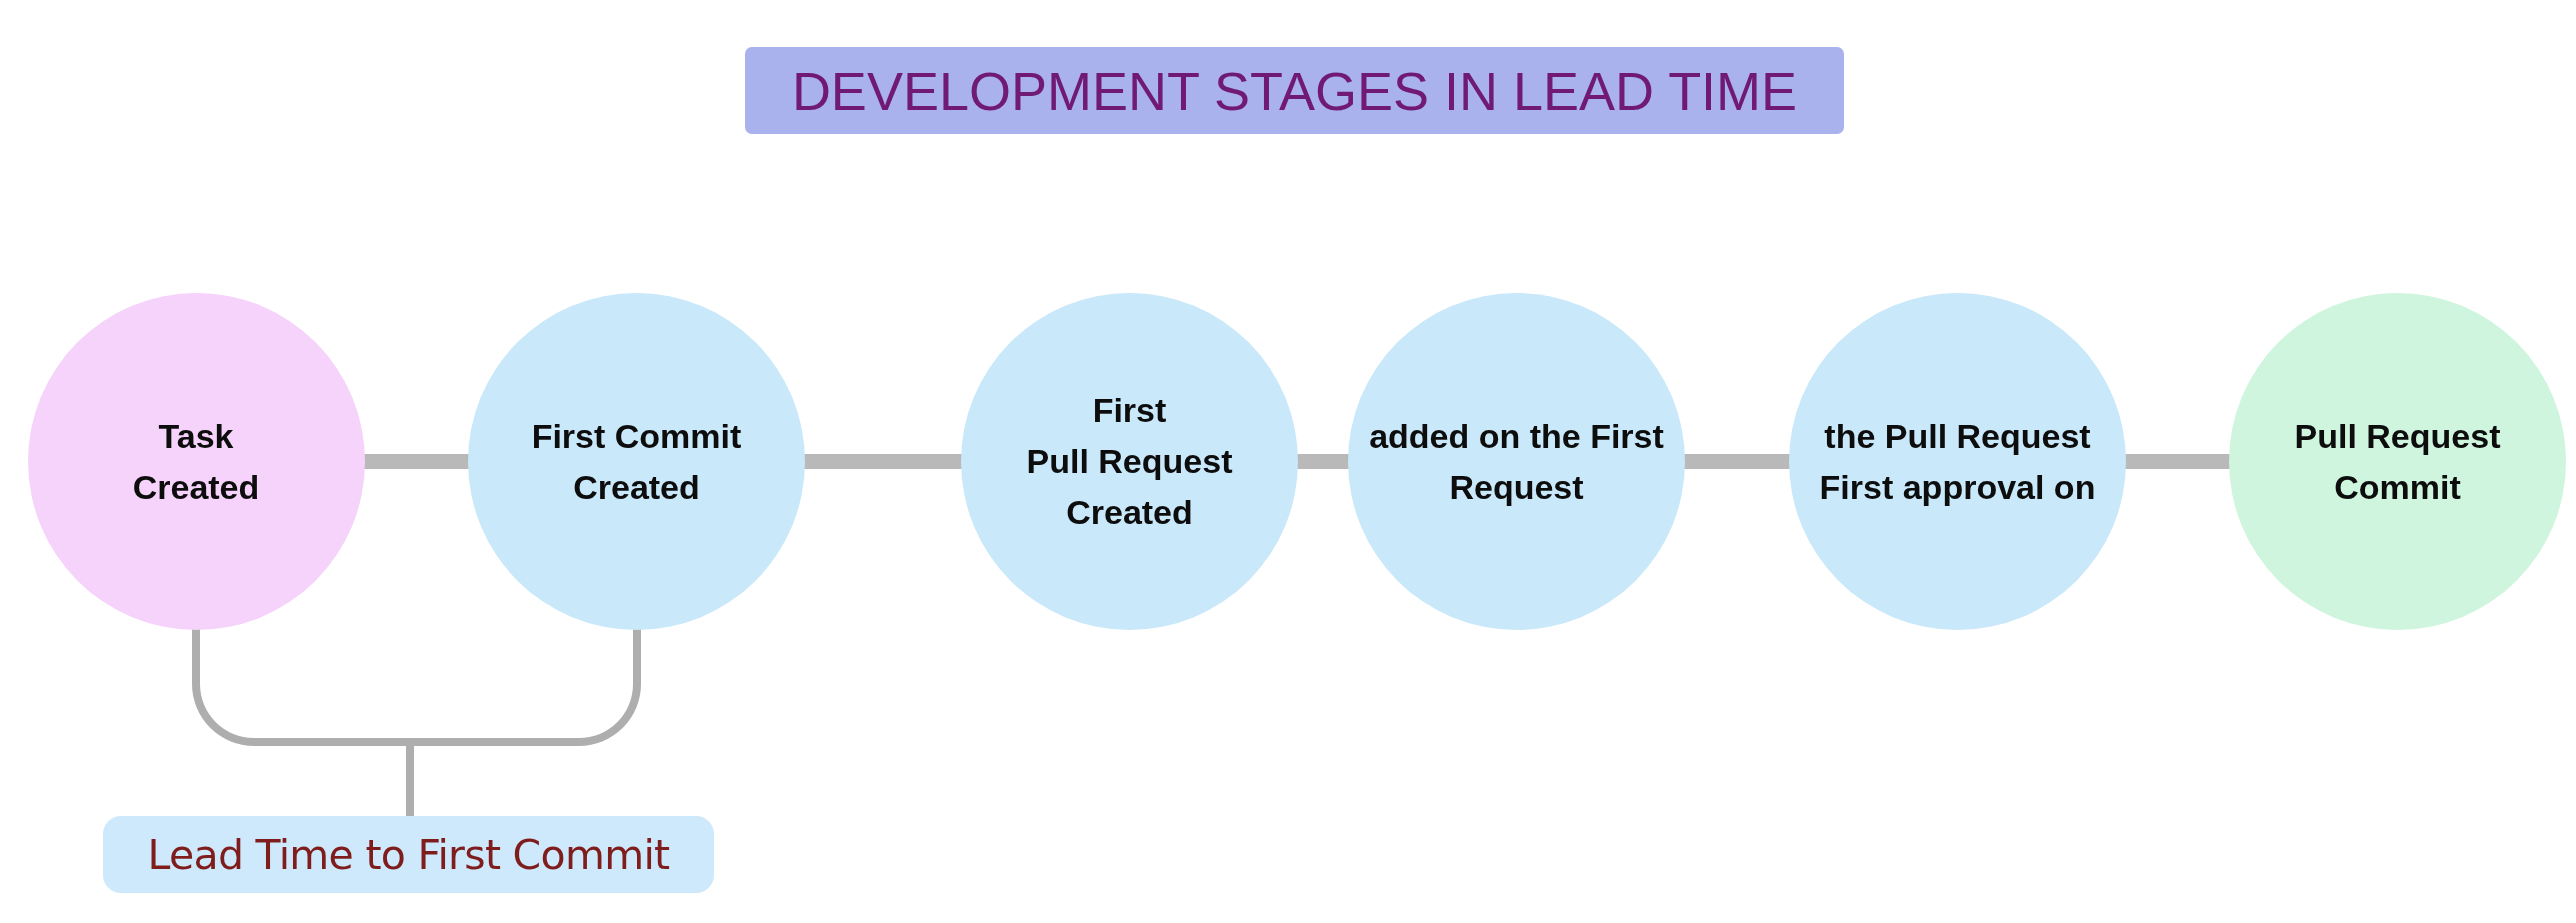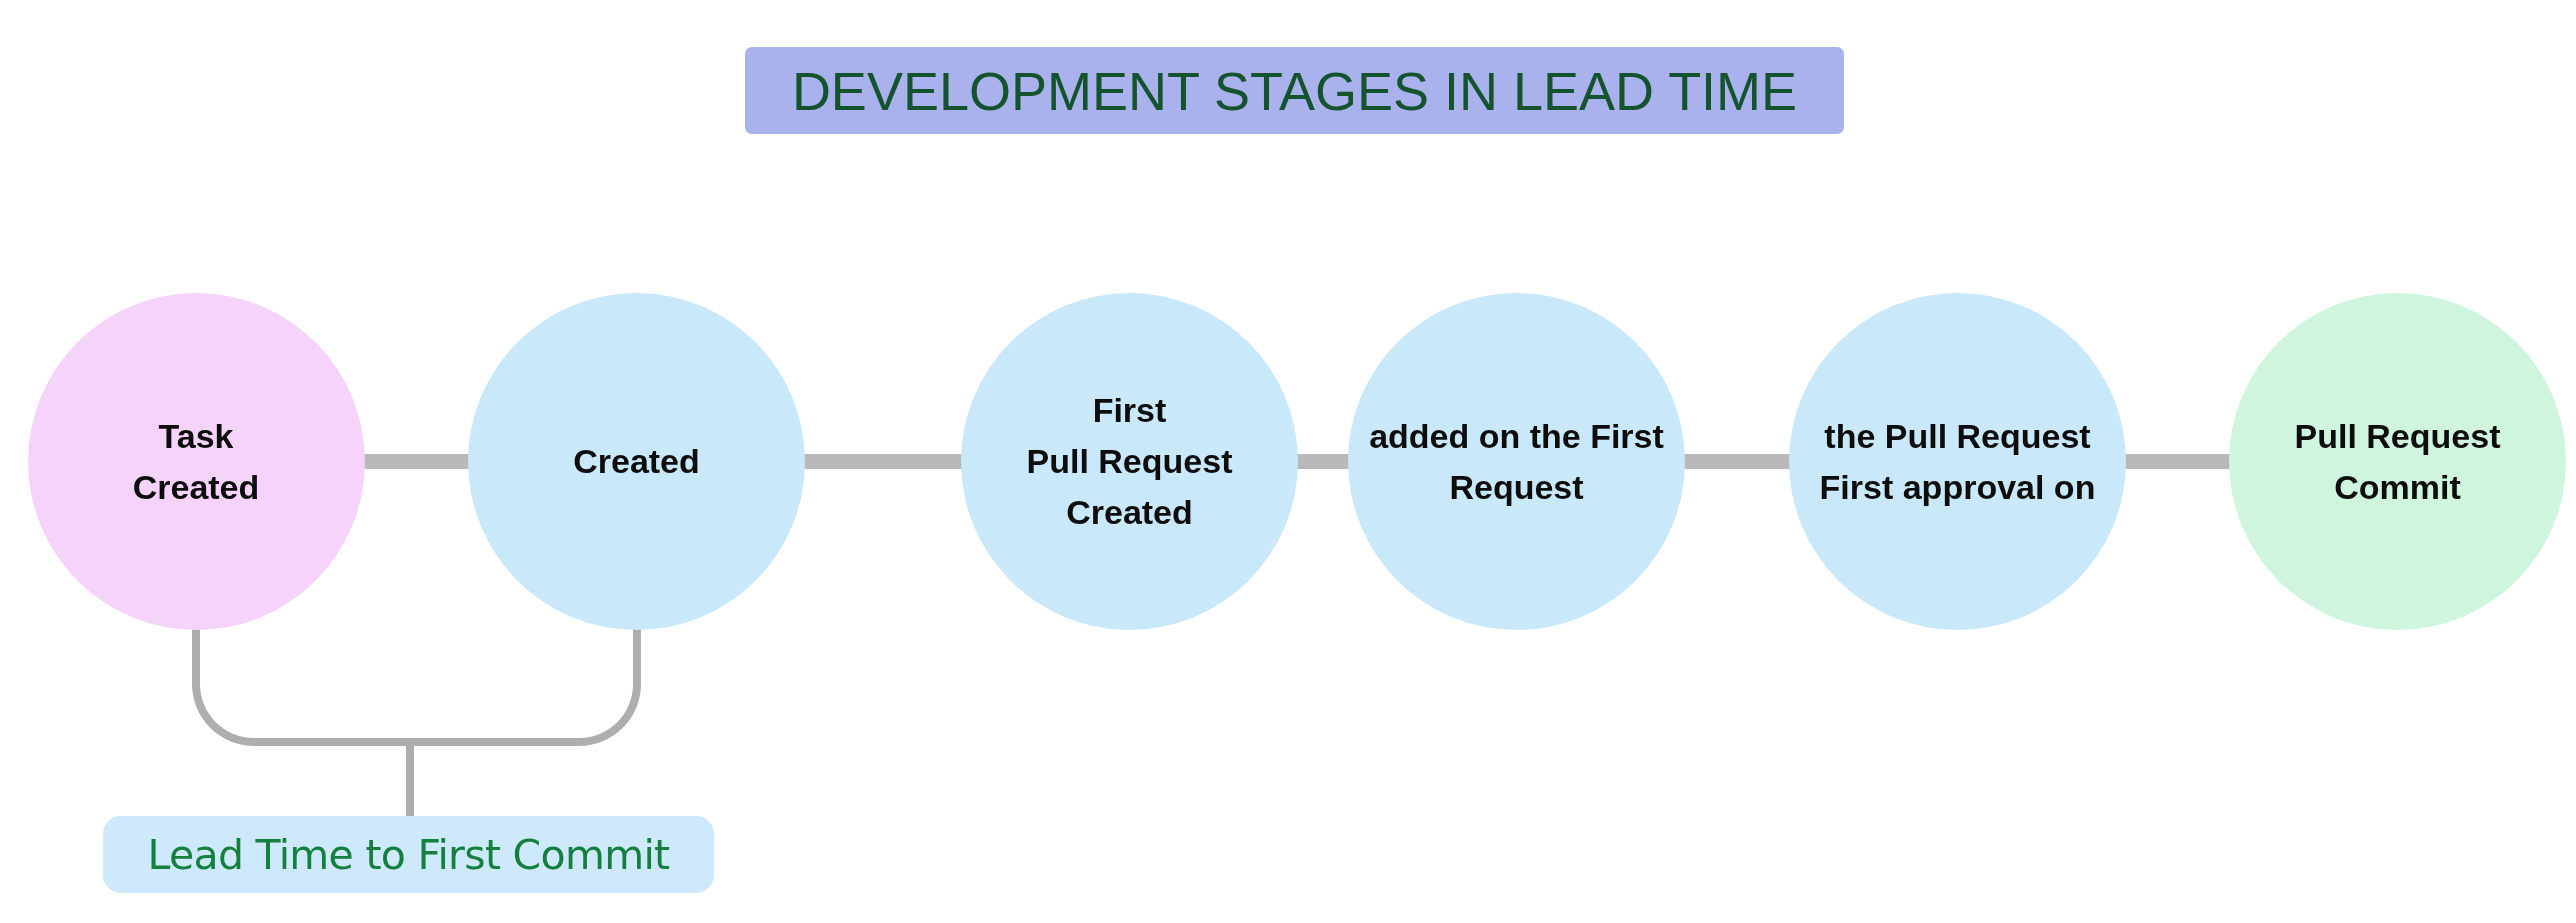--- a/index.html
+++ b/index.html
@@ -25,21 +25,21 @@
     height: 87px;
     background: var(--title-bg, #a9b2ec);
     border-radius: 6.9px;
     display: flex;
     align-items: center;
     justify-content: center;
   }
   .title-box span {
     font-size: 54px;
     font-weight: 400;
-    color: #14532d;
+    color: #701a75;
     letter-spacing: 0px;
     white-space: nowrap;
   }
 
   
   .connector {
     position: absolute;
     top: 454px;
     height: 15px;
     width: 440px;
@@ -110,21 +110,21 @@
     display: flex;
     align-items: center;
     justify-content: center;
     z-index: 1;
   }
   .annotation span {
     font-family: "DejaVu Sans", sans-serif;
     font-size: 41px;
     font-weight: 500;
     letter-spacing: -0.7px;
-    color: #15803d;
+    color: #7f1d1d;
     white-space: nowrap;
   }
 </style>
 </head>
 <body>
 
 <div class="canvas">
 
   <div class="title-box">
     <span>DEVELOPMENT STAGES IN LEAD TIME</span>
@@ -135,20 +135,21 @@
   <div class="connector" style="left:1076px"></div>
   <div class="connector" style="left:1517px"></div>
   <div class="connector" style="left:1957px"></div>
 
   <div class="stage start" style="left:27.5px">
     <span>Task</span>
     <span>Created</span>
   </div>
 
   <div class="stage mid" style="left:468px">
+    <span>First Commit</span>
     <span>Created</span>
   </div>
 
   <div class="stage mid" style="left:961px">
     <span>First</span>
     <span>Pull Request</span>
     <span>Created</span>
   </div>
 
   <div class="stage mid" style="left:1348px">

